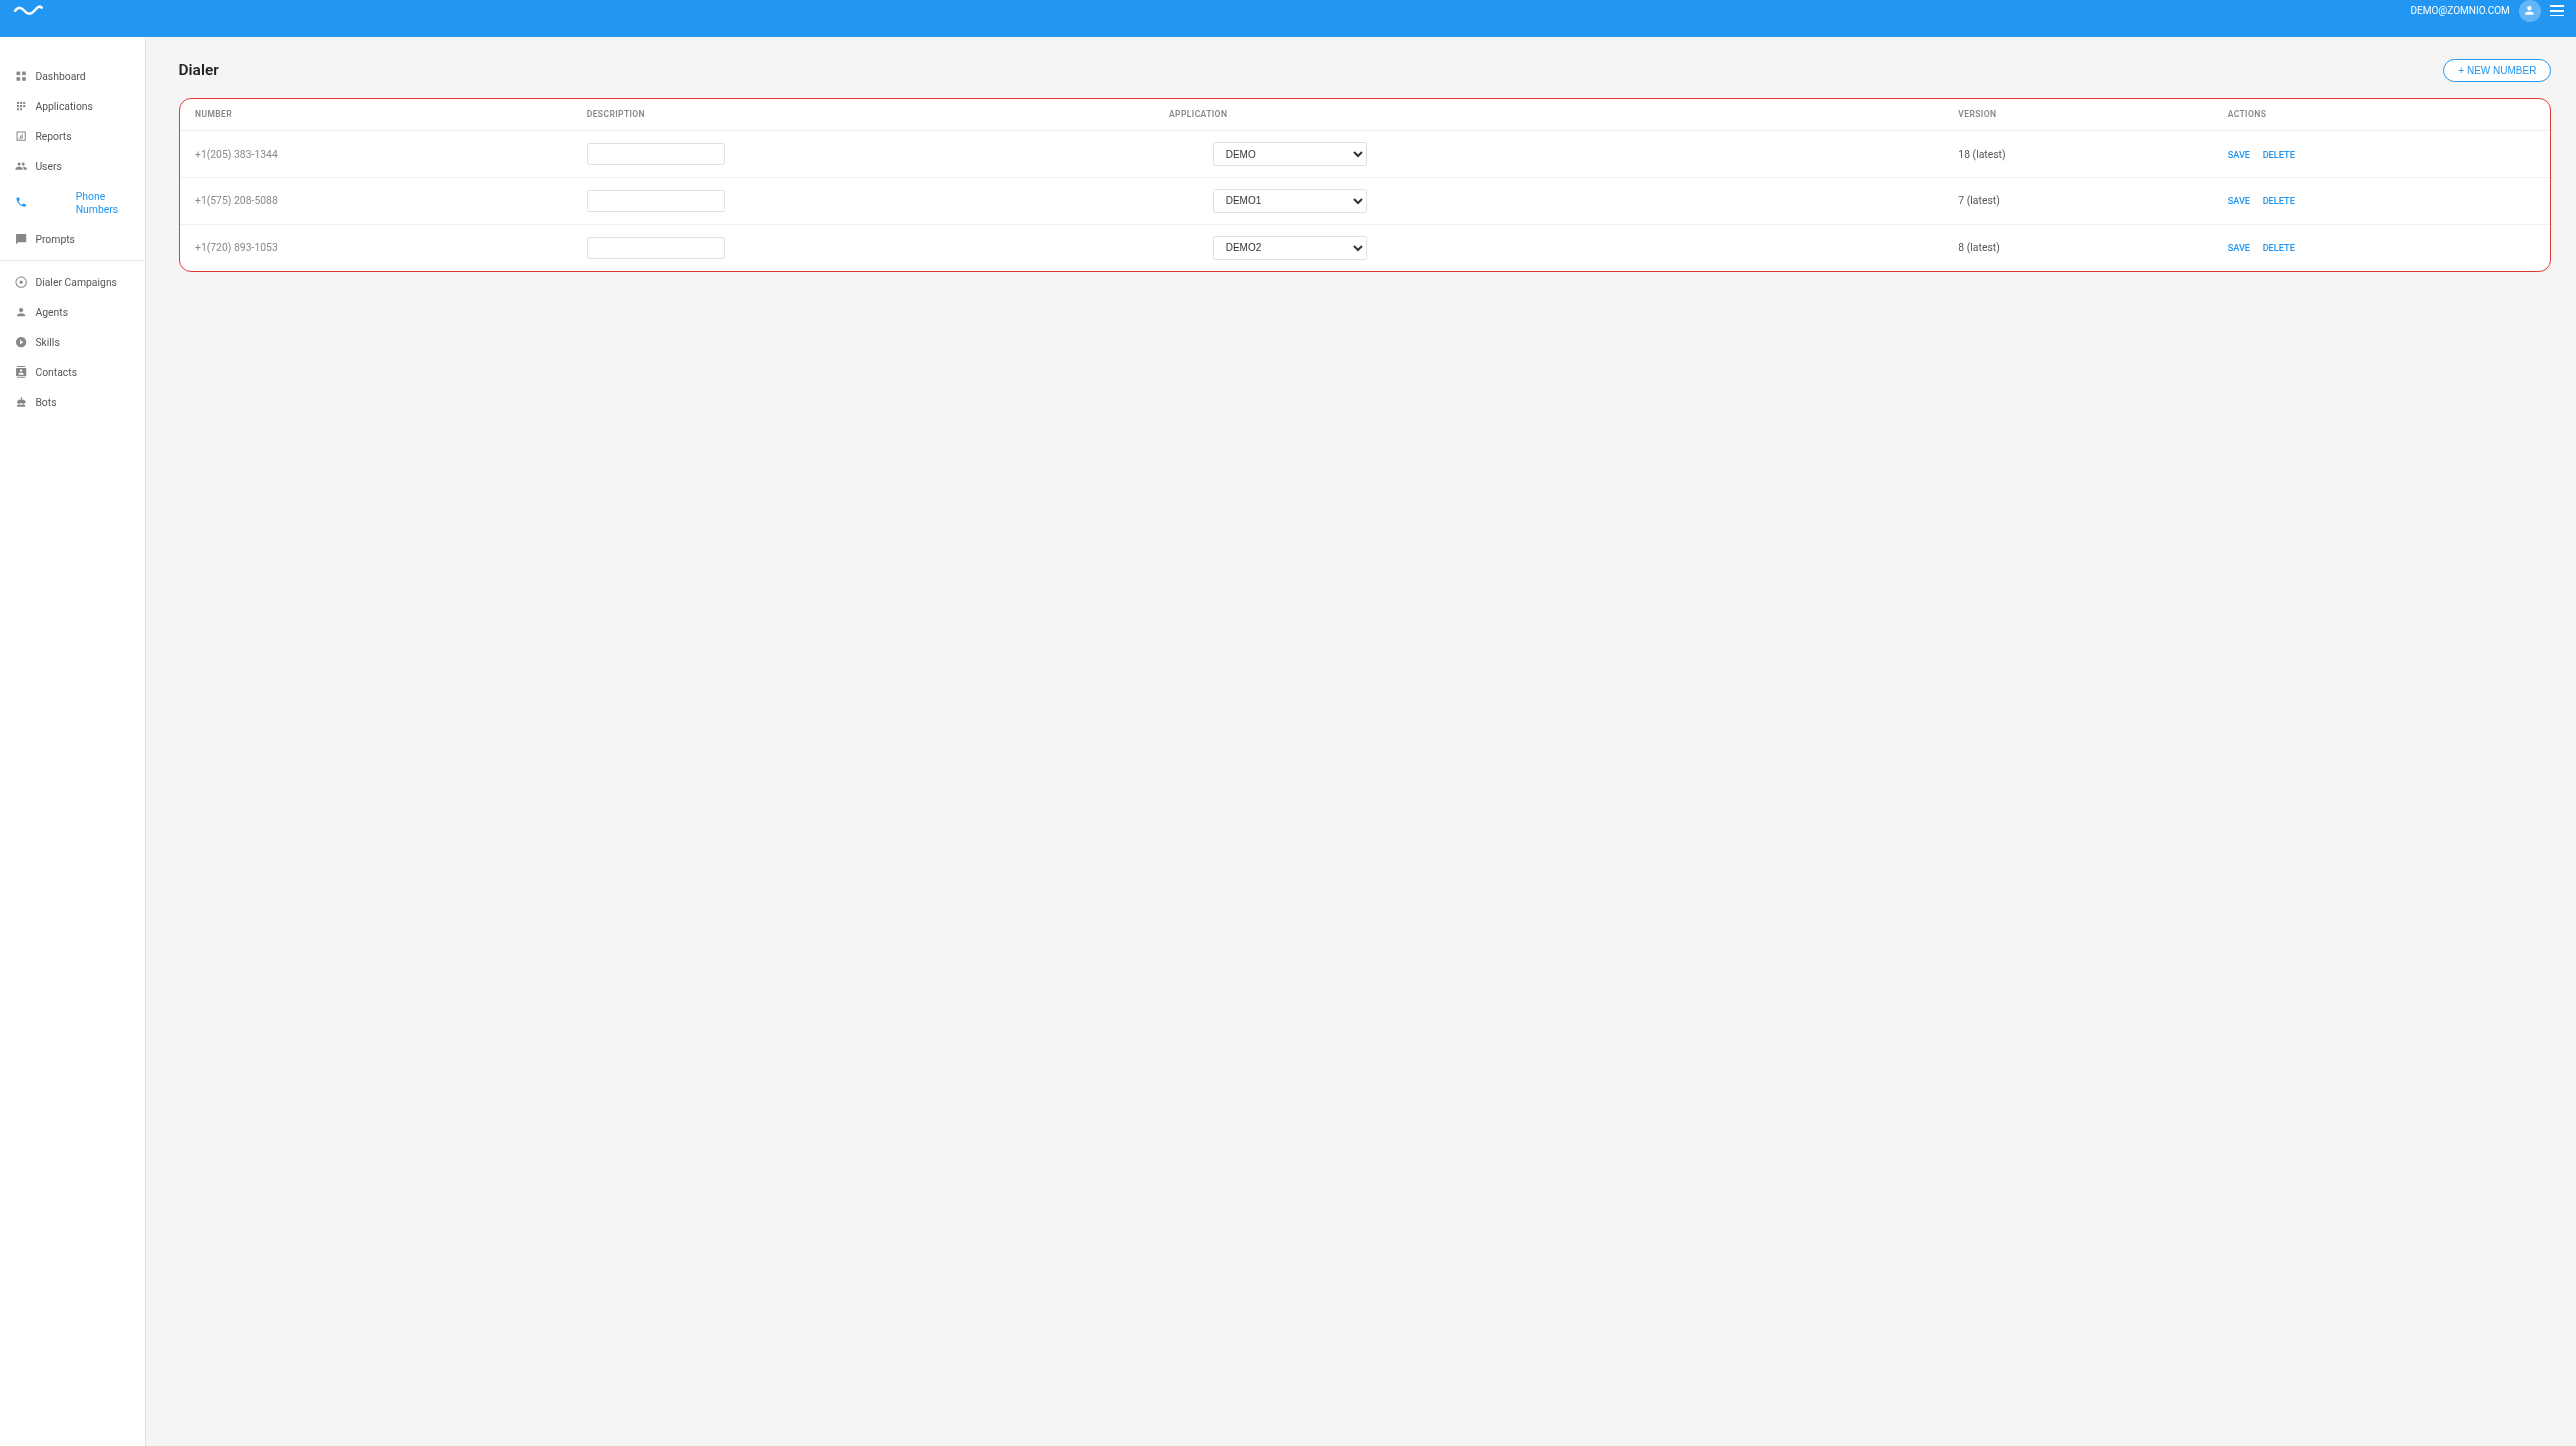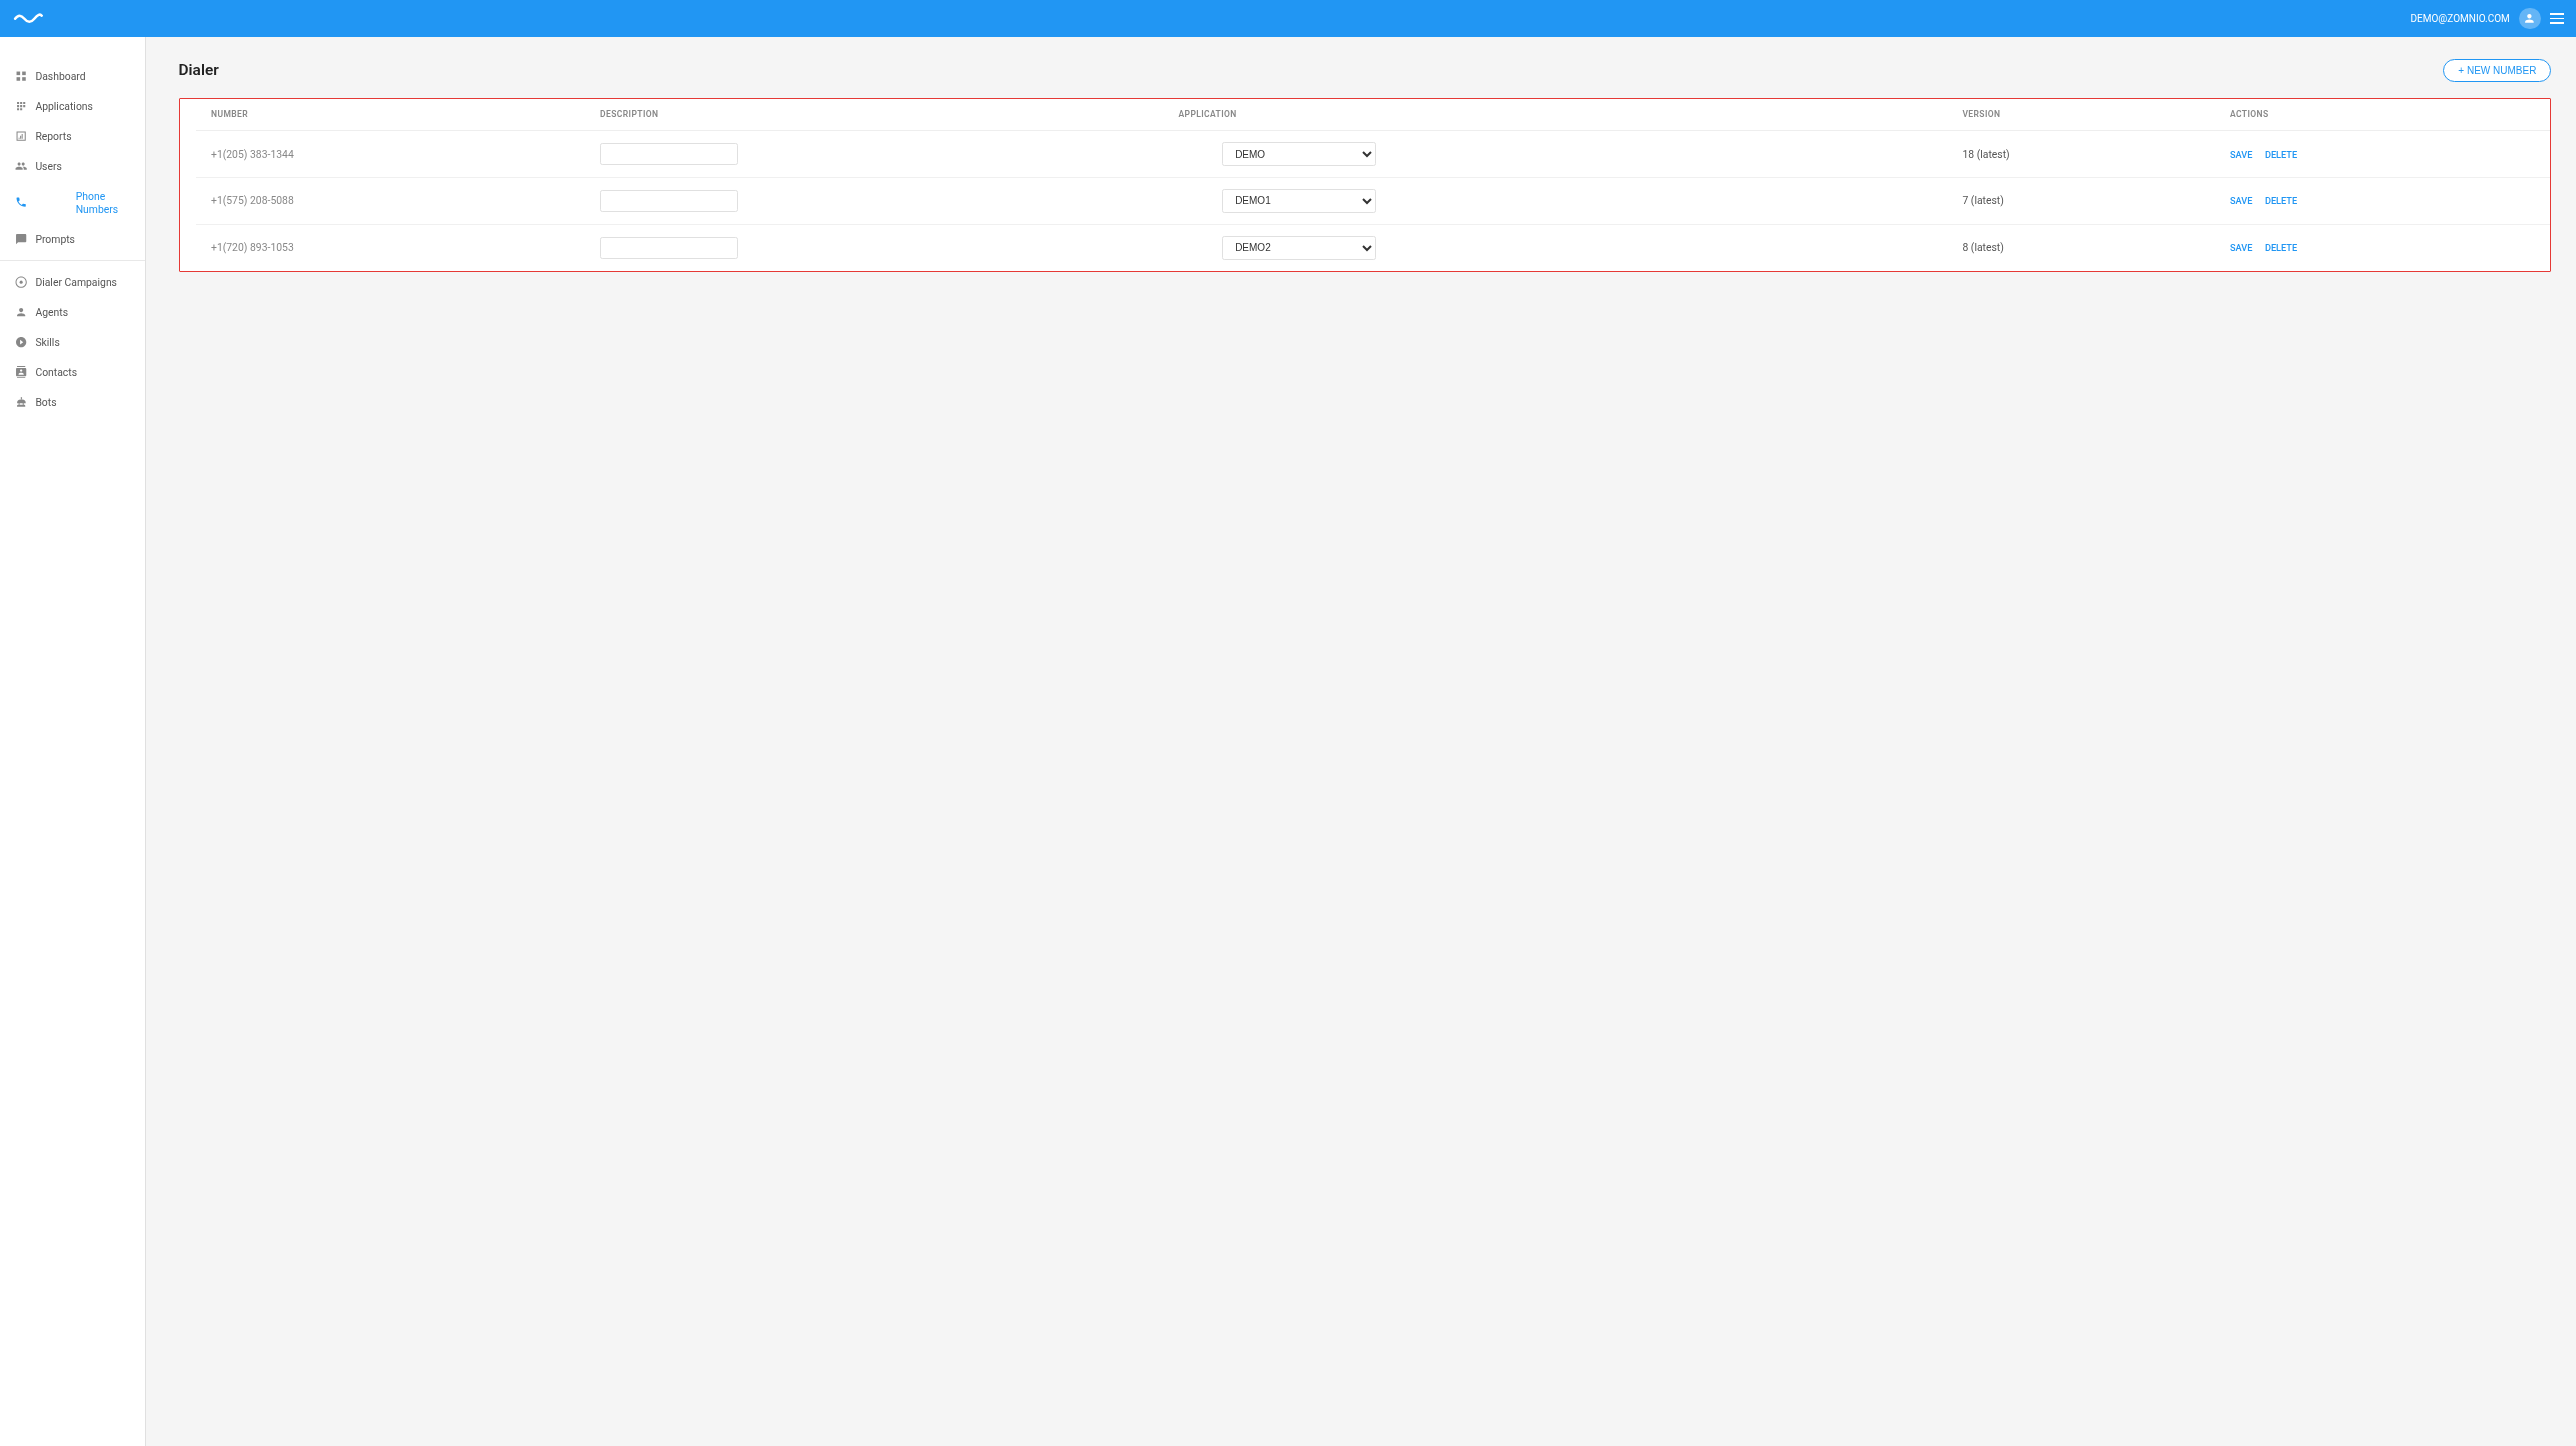--- a/index.html
+++ b/index.html
@@ -1,21 +1,21 @@
 <!DOCTYPE html>
 <html style="font-size:12.3px"><head>
   <meta charset="utf-8">
   <style>
     * { box-sizing: border-box; margin: 0; padding: 0; }
     body { font-family: -apple-system, BlinkMacSystemFont, 'Segoe UI', Roboto, sans-serif; background: #f5f5f5; display: flex; height: 100vh; overflow: hidden; }
 
     
     .header {
       position: fixed; top: 0; left: 0; right: 0; height: 37px;
-      background: #2196f3; display: flex; align-items: center;
+      background: #2196f3; display: flex; align-items: flex-start;
       justify-content: space-between; z-index: 100; padding: 0 12.3px;
     }
     .header-logo {
       width: 92px; display: flex; align-items: center;
     }
     .logo-svg { width: 31px; height: 21.5px; }
     .header-right {
       display: flex; align-items: center; gap: 9.2px; color: #fff; font-size: 10px;
     }
     .user-icon {
@@ -55,21 +55,21 @@
     .page-title { font-size: 15.4px; font-weight: 600; color: #222; }
 
     .new-number-btn {
       border: 1.5px solid #2196f3; color: #2196f3; background: #fff;
       padding: 5.4px 14px; border-radius: 15.4px; font-size: 10px; font-weight: 500;
       cursor: pointer; display: flex; align-items: center; gap: 3.8px;
     }
 
     
     .table-container {
-      background: #fff; border: 1.5px solid #e53935; border-radius: 1px; padding-left: 16px;
+      background: #fff; border: 1.5px solid #e53935; border-radius: 12px;
     }
     .table { width: 100%; border-collapse: collapse; }
     .table th {
       text-align: left; padding: 10.8px 15.4px; font-size: 8.5px; font-weight: 600;
       color: #888; text-transform: uppercase; letter-spacing: 0.4px;
       border-bottom: 0.8px solid #eee;
     }
     .table td {
       padding: 10.8px 15.4px; font-size: 10.4px; color: #333;
       border-bottom: 0.8px solid #f0f0f0; vertical-align: middle;

